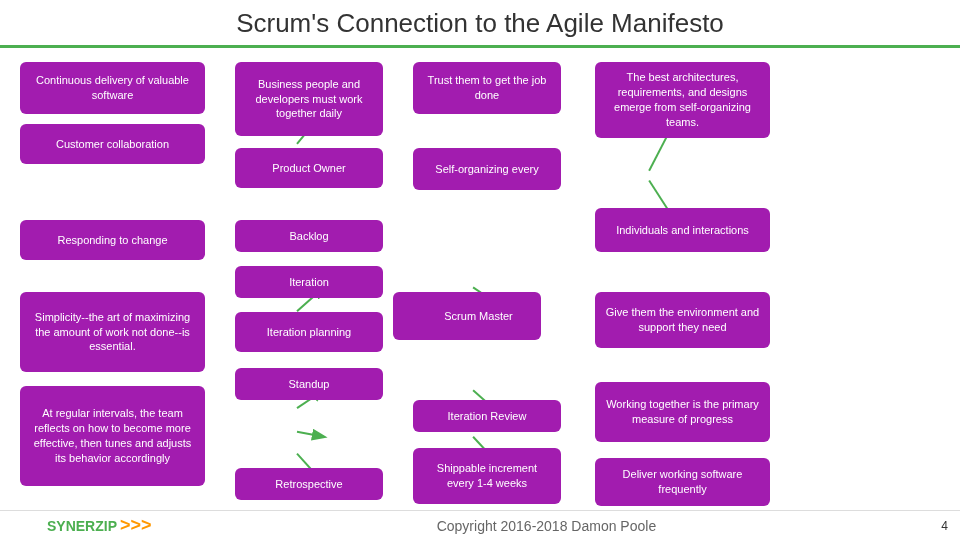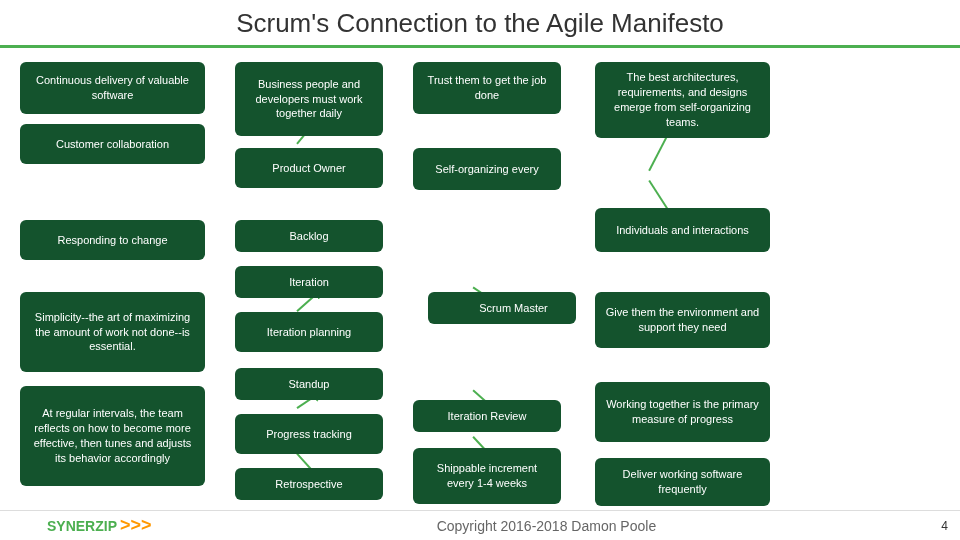--- a/index.html
+++ b/index.html
@@ -83,21 +83,21 @@
       position: absolute;
       top: 0;
       left: 0;
       width: 100%;
       height: 100%;
     }
 
     
     .box {
       position: absolute;
-      background: #14532d;
+      background: #a21caf;
       color: #fff;
       border-radius: 6px;
       padding: 7px 9px;
       font-size: 11px;
       font-weight: 500;
       line-height: 1.35;
       text-align: center;
       display: flex;
       align-items: center;
       justify-content: center;
@@ -165,26 +165,25 @@
     <div class="box" style="left:10px;top:168px;width:185px;height:40px;">Responding to change</div>
     <div class="box" style="left:10px;top:240px;width:185px;height:80px;">Simplicity--the art of maximizing the amount of work not done--is essential.</div>
     <div class="box" style="left:10px;top:334px;width:185px;height:100px;">At regular intervals, the team reflects on how to become more effective, then tunes and adjusts its behavior accordingly</div>
 
     <div class="box" style="left:225px;top:10px;width:148px;height:74px;">Business people and developers must work together daily</div>
     <div class="box" style="left:225px;top:96px;width:148px;height:40px;">Product Owner</div>
     <div class="box" style="left:225px;top:168px;width:148px;height:32px;">Backlog</div>
     <div class="box" style="left:225px;top:214px;width:148px;height:32px;">Iteration</div>
     <div class="box" style="left:225px;top:260px;width:148px;height:40px;">Iteration planning</div>
     <div class="box" style="left:225px;top:316px;width:148px;height:32px;">Standup</div>
-    <div class="box" style="left:225px;top:362px;width:148px;height:40px;">Progress tracking</div>
     <div class="box" style="left:225px;top:416px;width:148px;height:32px;">Retrospective</div>
 
     <div class="box" style="left:403px;top:10px;width:148px;height:52px;">Trust them to get the job done</div>
     <div class="box" style="left:403px;top:96px;width:148px;height:42px;">Self-organizing every</div>
-    <div class="box" style="left:418px;top:240px;width:148px;height:32px;padding-left:32px;">Scrum Master</div>
+    <div class="box" style="left:383px;top:240px;width:148px;height:48px;padding-left:32px;">Scrum Master</div>
     <div class="box" style="left:403px;top:348px;width:148px;height:32px;">Iteration Review</div>
     <div class="box" style="left:403px;top:396px;width:148px;height:56px;">Shippable increment every 1-4 weeks</div>
 
     <div class="box" style="left:585px;top:10px;width:175px;height:76px;text-align:center;">The best architectures, requirements, and designs emerge from self-organizing teams.</div>
     <div class="box" style="left:585px;top:156px;width:175px;height:44px;">Individuals and interactions</div>
     <div class="box" style="left:585px;top:240px;width:175px;height:56px;">Give them the environment and support they need</div>
     <div class="box" style="left:585px;top:330px;width:175px;height:60px;">Working together is the primary measure of progress</div>
     <div class="box" style="left:585px;top:406px;width:175px;height:48px;">Deliver working software frequently</div>
   </div>
 </div>

